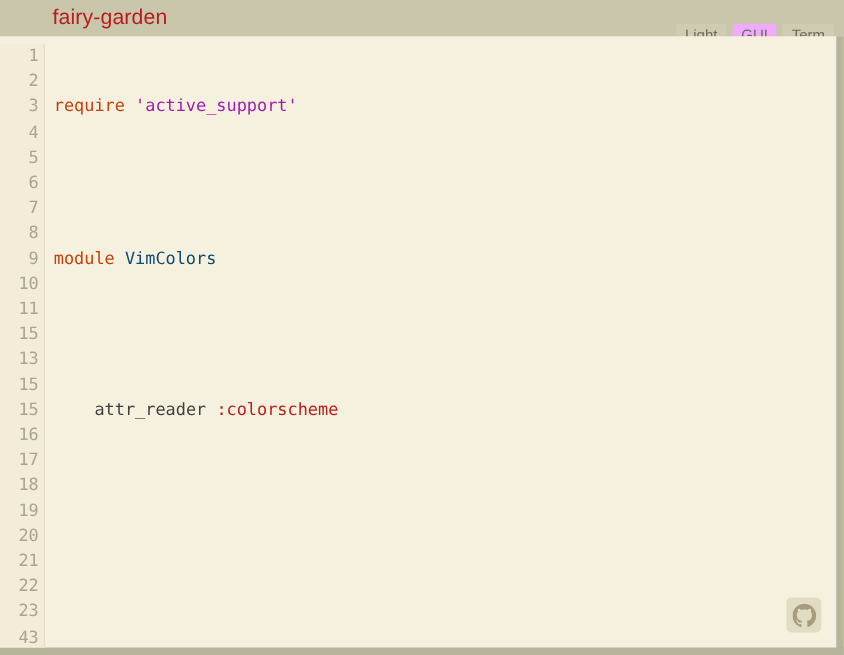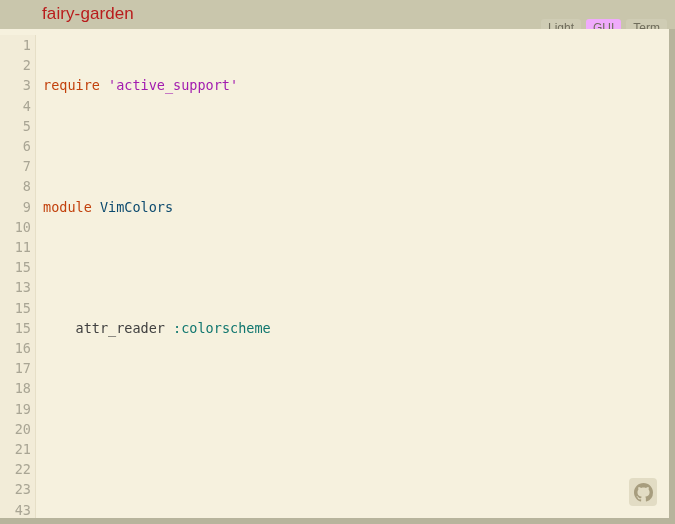--- a/index.html
+++ b/index.html
@@ -98,21 +98,21 @@
     padding-left: 7px;
     color: #6e6a59;
     white-space: pre;
   }
   #code-lines div { white-space: pre; min-height: 20.2px; }
 
   
   .kw       { color: #c2410c; }          
   .str      { color: #a21caf; }          
   .const    { color: #0c4a6e; }          
-  .sym      { color: #0f766e; }          
+  .sym      { color: #b91c1c; }          
   .fn       { color: #404040; }          
   .plain    { color: #6e6a59; }
 
   
   #github-badge {
     position: absolute;
     right: 12px;
     bottom: 12px;
     width: 28px;
     height: 28px;

